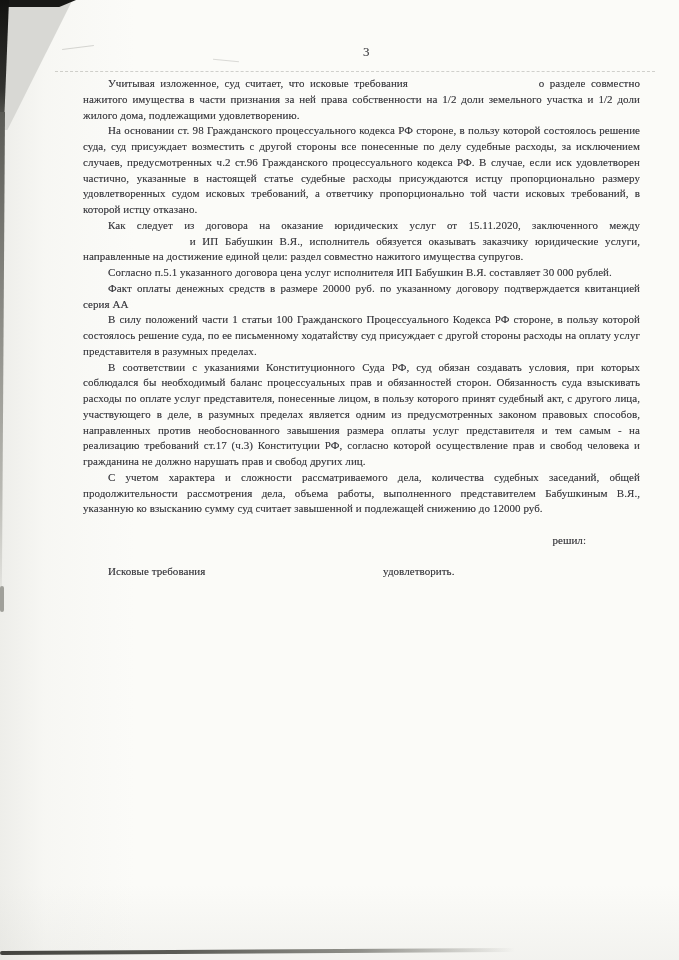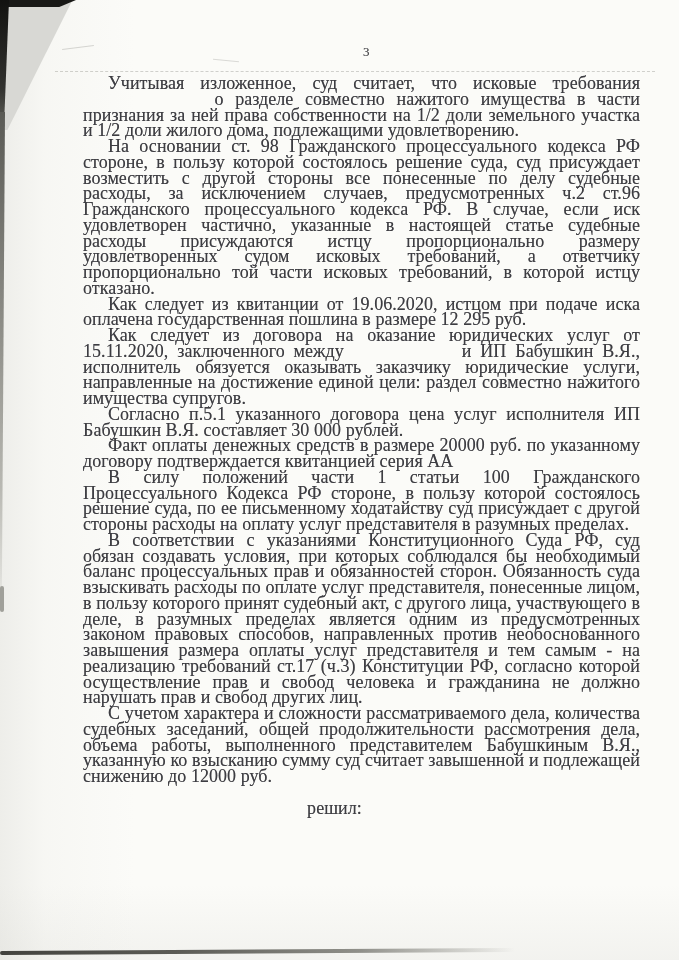--- a/index.html
+++ b/index.html
@@ -64,32 +64,32 @@
 
   
   .page-number {
     position: absolute; left: 363px; top: 44px;
     font-size: 13px; color: #4a4a4e;
     text-shadow: 0 0 0.5px rgba(70,70,75,0.5);
   }
   .content {
     position: absolute; left: 83px; top: 76px; width: 557px;
     text-align: justify;
-    font-size: 18px; line-height: 15.75px;
+    font-size: 11px; line-height: 15.75px;
     letter-spacing: 0.05px;
     text-shadow: 0 0 0.5px rgba(61,61,66,0.55);
   }
   .para { margin: 0; text-indent: 25px; }
   .gap { display: inline-block; height: 1px; }
   .g30  { width: 30px; }
   .g40  { width: 40px; }
   .g100 { width: 100px; }
   .g120 { width: 120px; }
   .g172 { width: 172px; }
-  .res-label { margin: 16px 54px 0 0; text-indent: 0; text-align: center; }
+  .res-label { margin: 16px 54px 0 0; text-indent: 0; text-align: right; }
   .final-line { margin-top: 15px; text-indent: 25px; }
 </style>
 </head>
 <body>
 
 <div class="page">
 
   <div class="corner-shadow"></div>
   <div class="edge-top-left"></div>
   <div class="edge-left-dark"></div>
@@ -107,23 +107,20 @@
     <p class="para">
       <span>Учитывая изложенное, суд считает, что исковые требования</span>
       <span class="gap g120"></span>
       <span>о разделе совместно нажитого имущества в части признания за ней права собственности  на 1/2 доли земельного участка и 1/2 доли жилого дома, подлежащими удовлетворению.</span>
     </p>
 
     <p class="para">
       <span>На основании ст. 98 Гражданского процессуального кодекса РФ стороне, в пользу которой состоялось решение суда, суд присуждает возместить с другой стороны все понесенные по делу судебные расходы, за исключением случаев, предусмотренных ч.2 ст.96 Гражданского процессуального кодекса РФ. В случае, если иск удовлетворен частично, указанные в настоящей статье судебные расходы присуждаются истцу пропорционально размеру удовлетворенных судом исковых требований, а ответчику пропорционально той части исковых требований, в которой истцу отказано.</span>
     </p>
 
-    <p class="para">
-      <span>Как следует из квитанции от 19.06.2020, истцом при подаче иска оплачена государственная пошлина в размере 12 295 руб.</span>
-    </p>
 
 
 
 
     <p class="para">
       <span>Как следует из договора на оказание юридических услуг от 15.11.2020, заключенного между</span>
       <span class="gap g100"></span>
       <span>и ИП Бабушкин В.Я., исполнитель обязуется оказывать заказчику юридические услуги, направленные на достижение единой цели: раздел совместно нажитого имущества супругов.</span>
     </p>
 
@@ -144,15 +141,20 @@
       <span>В соответствии с указаниями Конституционного Суда РФ, суд обязан создавать условия, при которых соблюдался бы необходимый баланс процессуальных прав и обязанностей сторон. Обязанность суда взыскивать расходы по оплате услуг представителя, понесенные лицом, в пользу которого принят судебный акт, с другого лица, участвующего в деле, в разумных пределах является одним из предусмотренных законом правовых способов, направленных против необоснованного завышения размера оплаты услуг представителя и тем самым - на реализацию требований ст.17 (ч.3) Конституции РФ, согласно которой осуществление прав и свобод человека и гражданина не должно нарушать прав и свобод других лиц.</span>
     </p>
 
     <p class="para">
       <span>С учетом характера и сложности рассматриваемого дела, количества судебных заседаний, общей продолжительности рассмотрения дела, объема работы, выполненного представителем Бабушкиным В.Я., указанную ко взысканию сумму суд считает завышенной и подлежащей снижению до 12000 руб.</span>
     </p>
 
 
     <p class="para res-label">решил:</p>
 
+    <p class="para final-line">
+      <span>Исковые требования</span>
+      <span class="gap g172"></span>
+      <span>удовлетворить.</span>
+    </p>
 
   </div>
 </div>
 
 </body></html>

